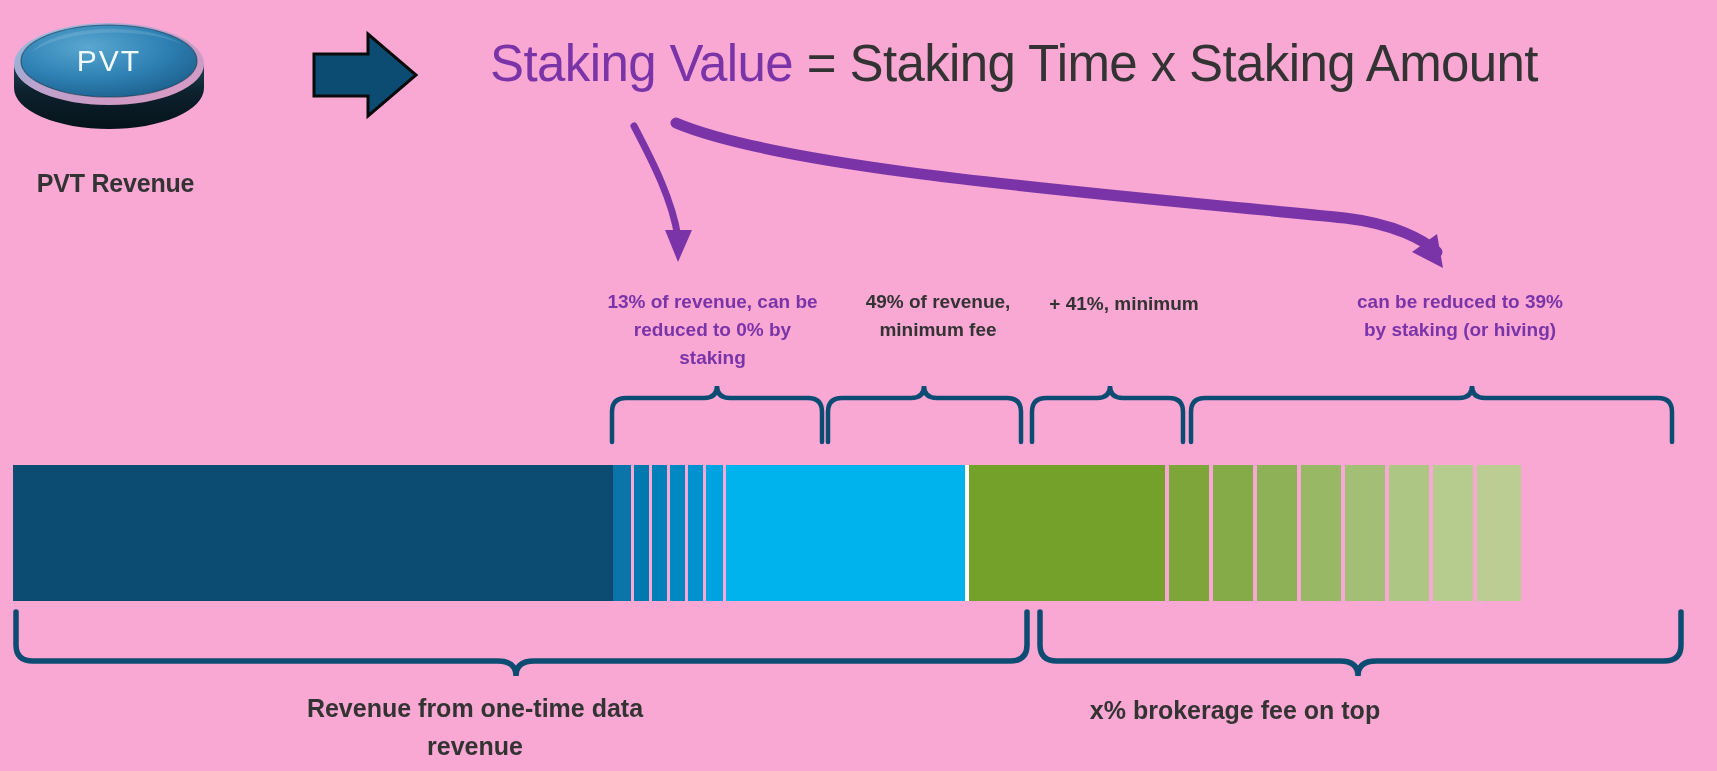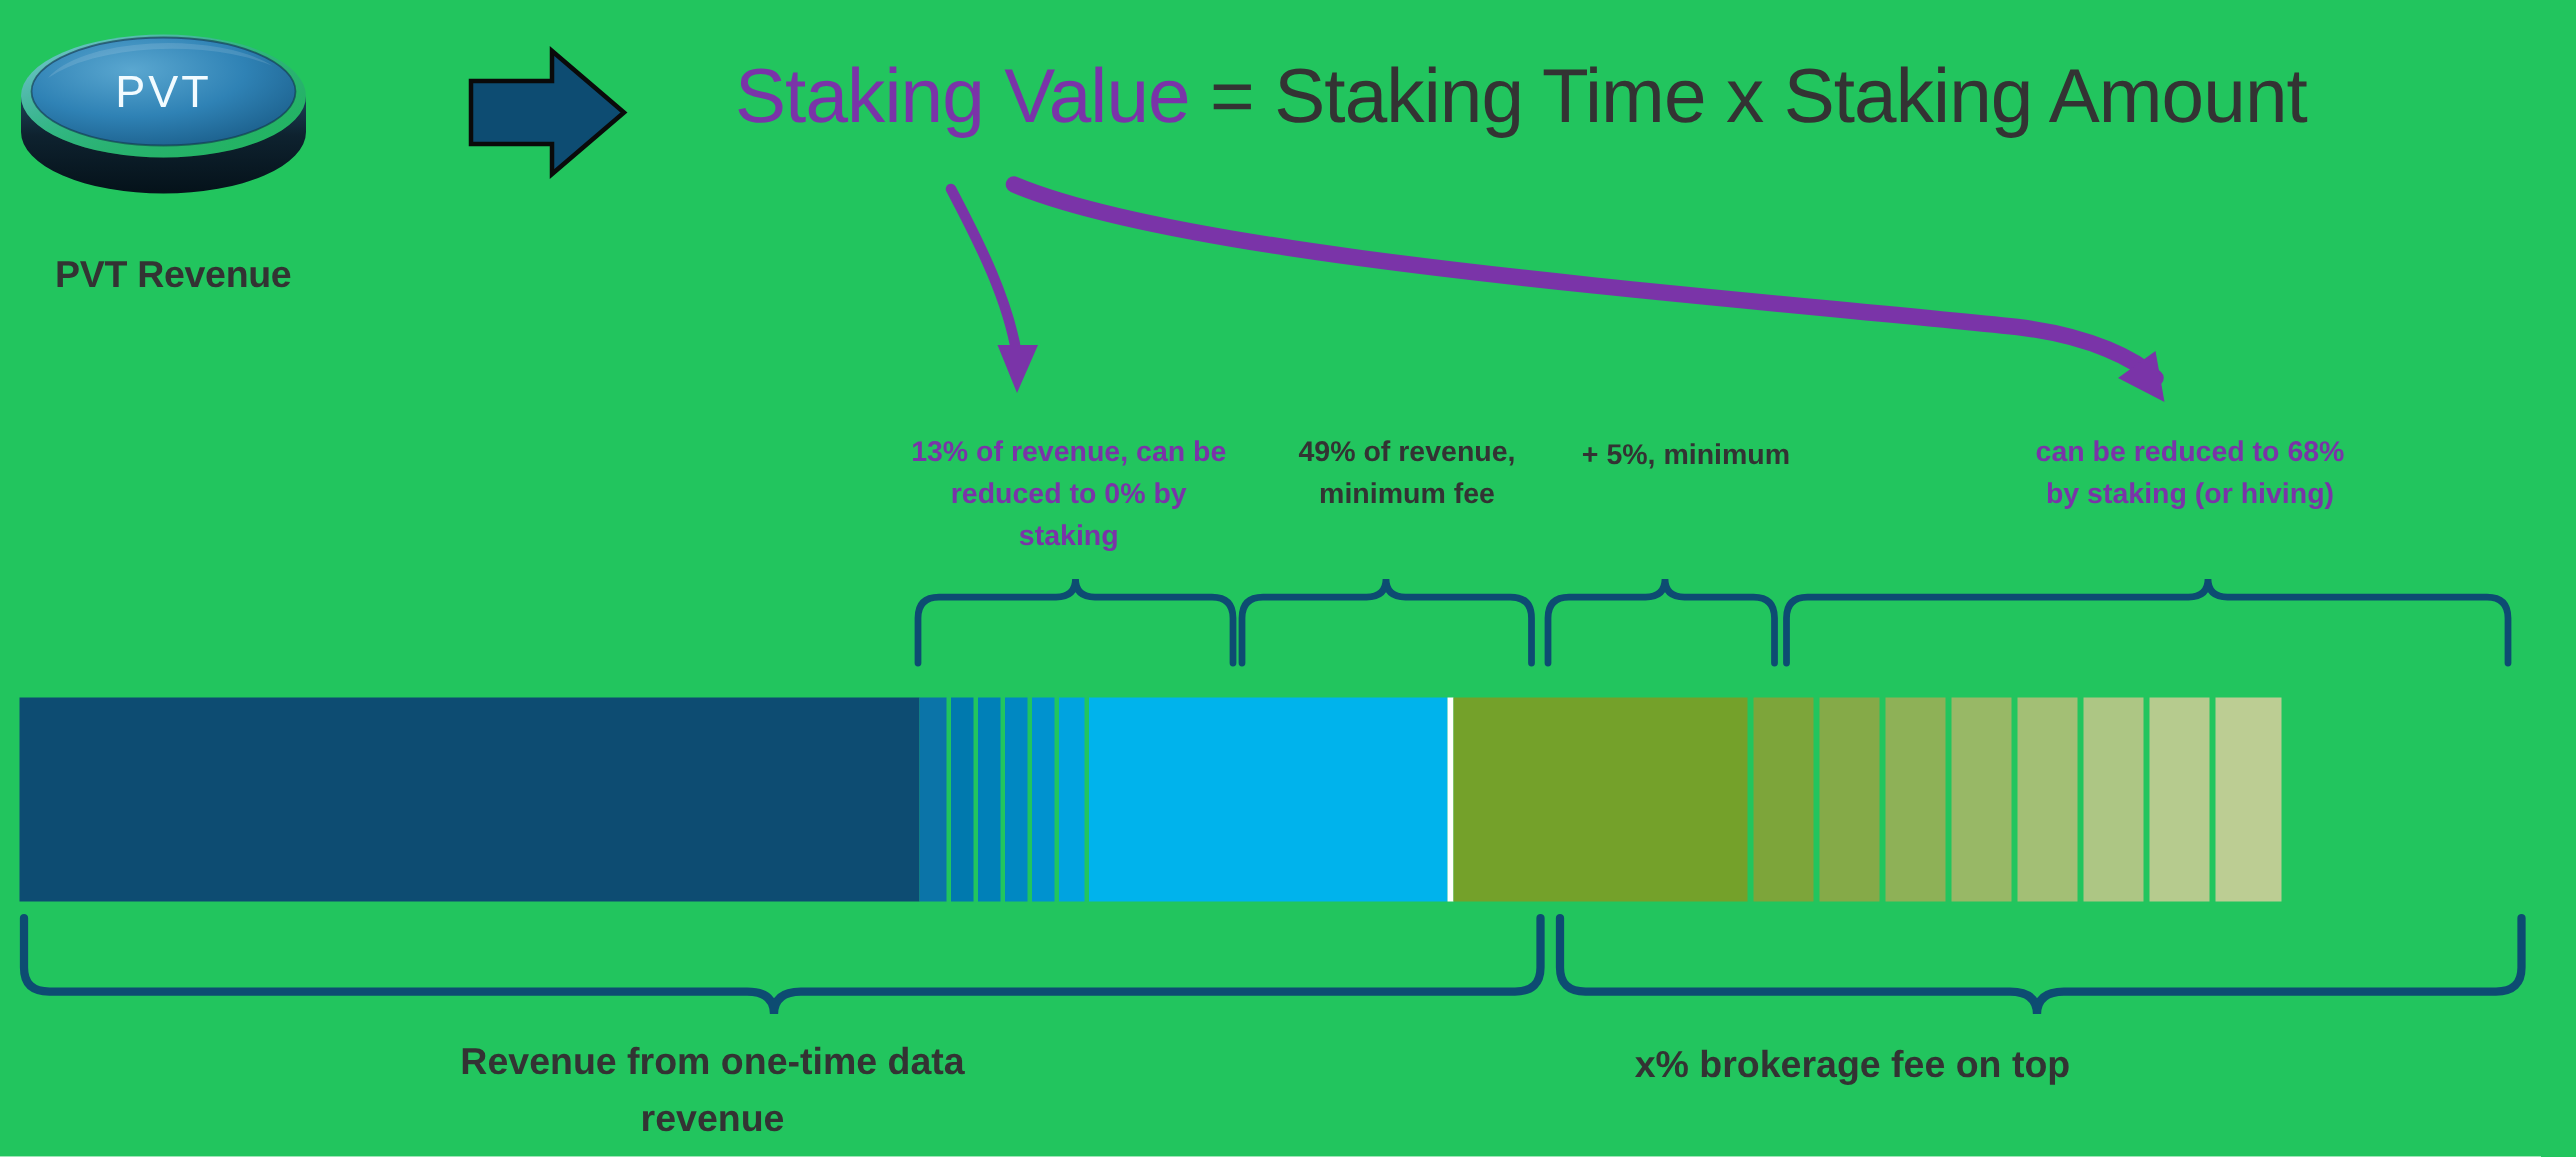--- a/index.html
+++ b/index.html
@@ -3,21 +3,21 @@
 <meta charset="utf-8">
 <title>Staking Value Diagram</title>
 <style>
   html,body{margin:0;padding:0;background:#ffffff;}
   body{
     width:1717px;height:771px;
     font-family:"Liberation Sans", sans-serif;
     color:#333333;
     overflow:hidden;
   }
-  #stage{position:relative;width:1717px;height:771px;background:#22c55e;}
+  #stage{position:relative;width:1717px;height:771px;background:#f9a8d4;}
 
   
   #wallet-group{position:absolute;left:8px;top:14px;width:215px;height:190px;}
   #token-svg{position:absolute;left:0;top:0;}
   #wallet-label{
     position:absolute;left:0;top:155px;width:215px;text-align:center;
     font-size:25px;font-weight:600;color:#333333;letter-spacing:-0.2px;
   }
 
   
@@ -119,22 +119,22 @@
     </g>
 
     <g>
       <path d="M676,123 C790,171 1120,195 1345,218 C1395,224 1424,240 1437,252" fill="none" stroke="#7a34a8" stroke-width="11" stroke-linecap="round"></path>
       <path d="M1443,268 L1412,252 L1437,234 Z" fill="#7a34a8"></path>
     </g>
   </svg>
 
   <div class="ann purple" id="ann-0">13% of revenue, can be reduced to 0% by staking</div>
   <div class="ann dark" id="ann-1">49% of revenue, minimum fee</div>
-  <div class="ann dark" id="ann-2">+ 5%, minimum</div>
-  <div class="ann purple" id="ann-3">can be reduced to 68% by staking (or hiving)</div>
+  <div class="ann dark" id="ann-2">+ 41%, minimum</div>
+  <div class="ann purple" id="ann-3">can be reduced to 39% by staking (or hiving)</div>
 
   <svg id="braces-top" width="1717" height="771" viewBox="0 0 1717 771">
     <g fill="none" stroke="#0d4c72" stroke-width="4.5" stroke-linecap="round">
       <path d="M612,442 L612,412 Q612,398 626,398 L704,398 Q717,398 717,386 Q717,398 730,398 L808,398 Q822,398 822,412 L822,442"></path>
       <path d="M828,442 L828,412 Q828,398 842,398 L911,398 Q924,398 924,386 Q924,398 937,398 L1007,398 Q1021,398 1021,412 L1021,442"></path>
       <path d="M1032,442 L1032,412 Q1032,398 1046,398 L1097,398 Q1110,398 1110,386 Q1110,398 1123,398 L1169,398 Q1183,398 1183,412 L1183,442"></path>
       <path d="M1191,442 L1191,412 Q1191,398 1205,398 L1459,398 Q1472,398 1472,386 Q1472,398 1485,398 L1658,398 Q1672,398 1672,412 L1672,442"></path>
     </g>
   </svg>
 

